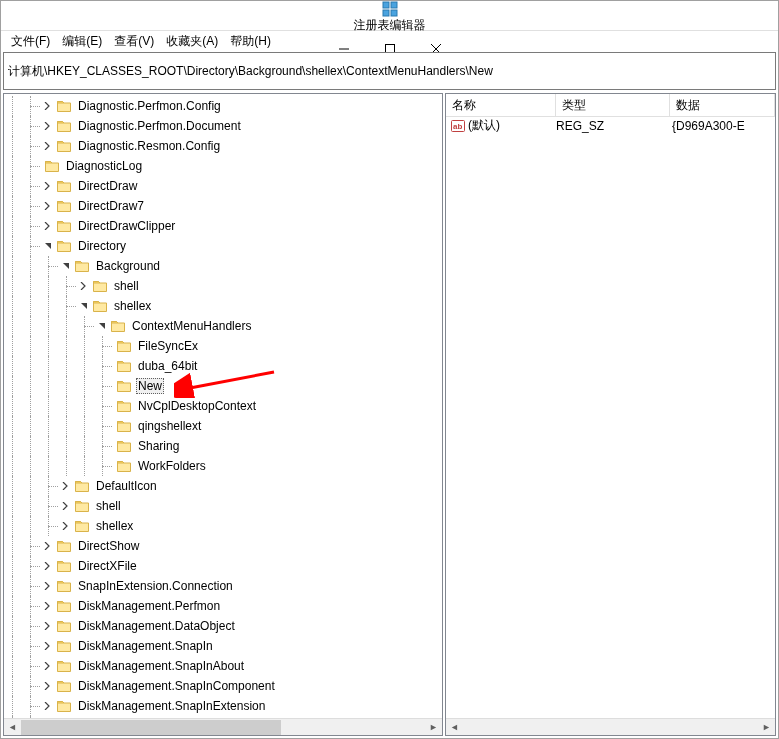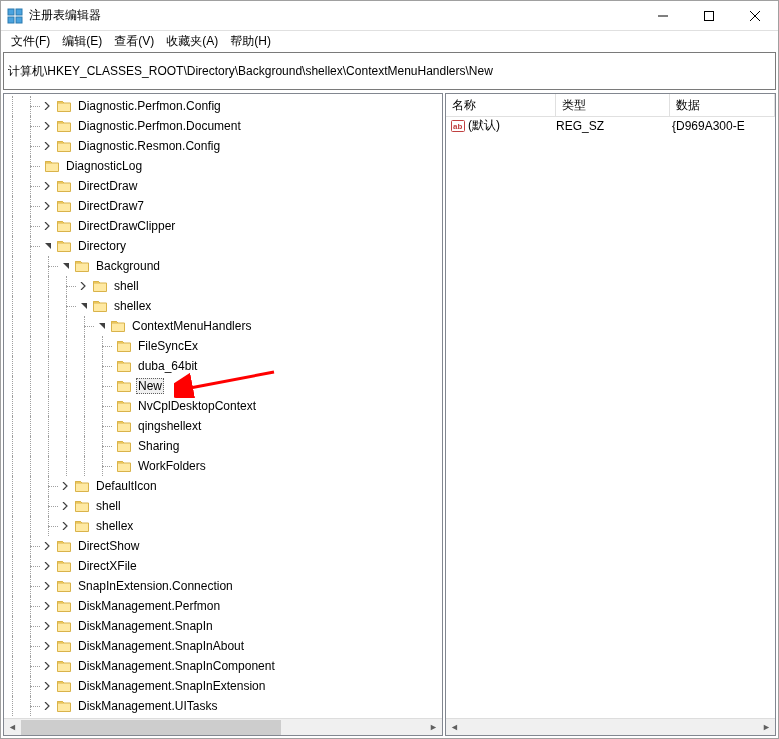--- a/index.html
+++ b/index.html
@@ -21,20 +21,21 @@
       border: 1px solid #a0a0a0;
       display: flex;
       flex-direction: column;
     }
     .titlebar {
       height: 30px;
       display: flex;
       align-items: center;
       background: #fff;
       border-bottom: 1px solid #e0e0e0;
+      flex-direction: column;
     }
     .app-icon {
       width: 16px;
       height: 16px;
       margin: 0 6px;
       display: flex;
       align-items: center;
       justify-content: center;
     }
     .titlebar-text {
@@ -916,20 +917,41 @@
               <svg width="8" height="8">
                 <path d="M1 0 L5 4 L1 8" fill="none" stroke="#404040" stroke-width="1.2"></path>
               </svg>
             </span>
             <span class="folder-icon">
               <svg width="16" height="16" viewBox="0 0 16 16">
   <path d="M1.5 3.5 h5 l1.5 1.5 h6.5 v8.5 h-13 z" fill="#ffe9a2" stroke="#d9b34a"></path>
   <path d="M1.5 3.5 h5 l1.5 1.5 h-6.5 z" fill="#ffda6a" stroke="#d9b34a"></path>
 </svg>
             </span>
+            <span class="tree-label">DiskManagement.DataObject</span>
+          </div>
+          <div class="tree-row">
+            <span class="tree-spacer">
+              <span class="tree-vline"></span>
+            </span>
+            <span class="tree-spacer">
+              <span class="tree-vline"></span>
+              <span class="tree-hline"></span>
+            </span>
+            <span class="expander">
+              <svg width="8" height="8">
+                <path d="M1 0 L5 4 L1 8" fill="none" stroke="#404040" stroke-width="1.2"></path>
+              </svg>
+            </span>
+            <span class="folder-icon">
+              <svg width="16" height="16" viewBox="0 0 16 16">
+  <path d="M1.5 3.5 h5 l1.5 1.5 h6.5 v8.5 h-13 z" fill="#ffe9a2" stroke="#d9b34a"></path>
+  <path d="M1.5 3.5 h5 l1.5 1.5 h-6.5 z" fill="#ffda6a" stroke="#d9b34a"></path>
+</svg>
+            </span>
             <span class="tree-label">DiskManagement.SnapIn</span>
           </div>
           <div class="tree-row">
             <span class="tree-spacer">
               <span class="tree-vline"></span>
             </span>
             <span class="tree-spacer">
               <span class="tree-vline"></span>
               <span class="tree-hline"></span>
             </span>

